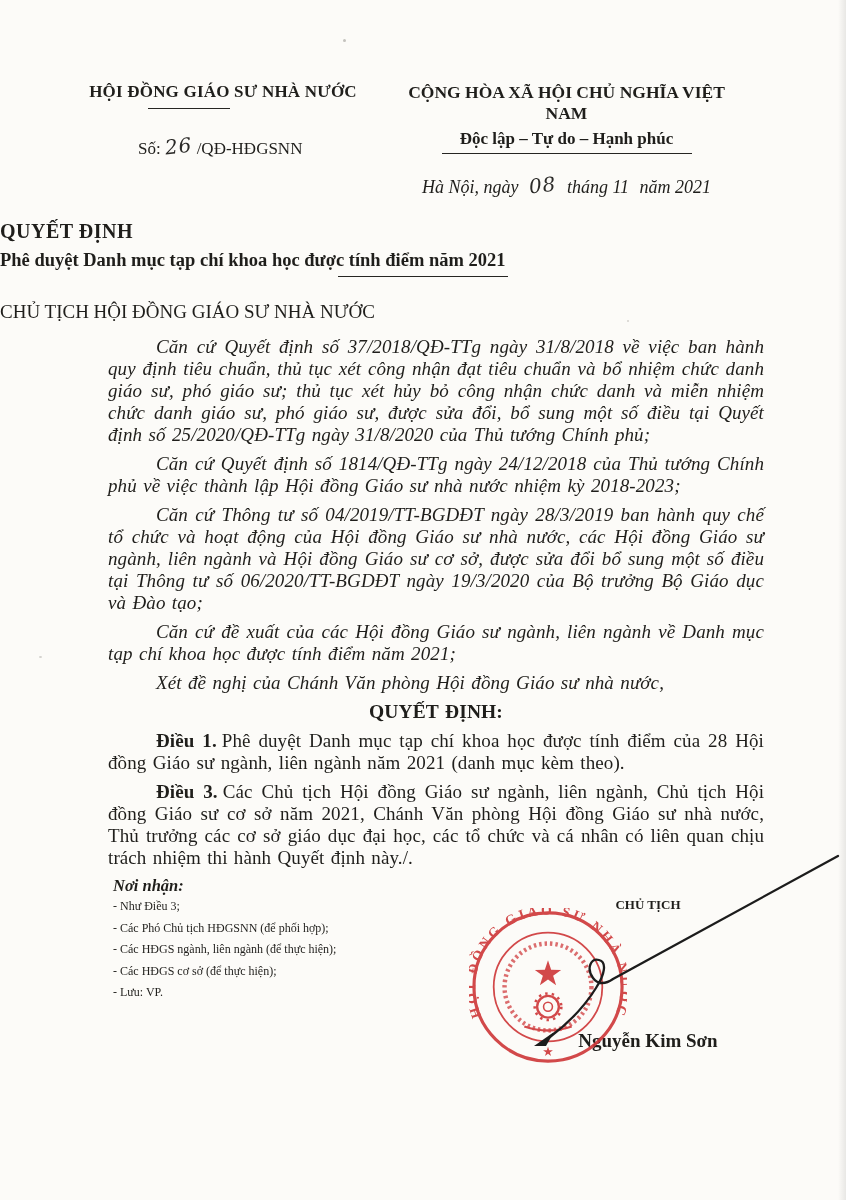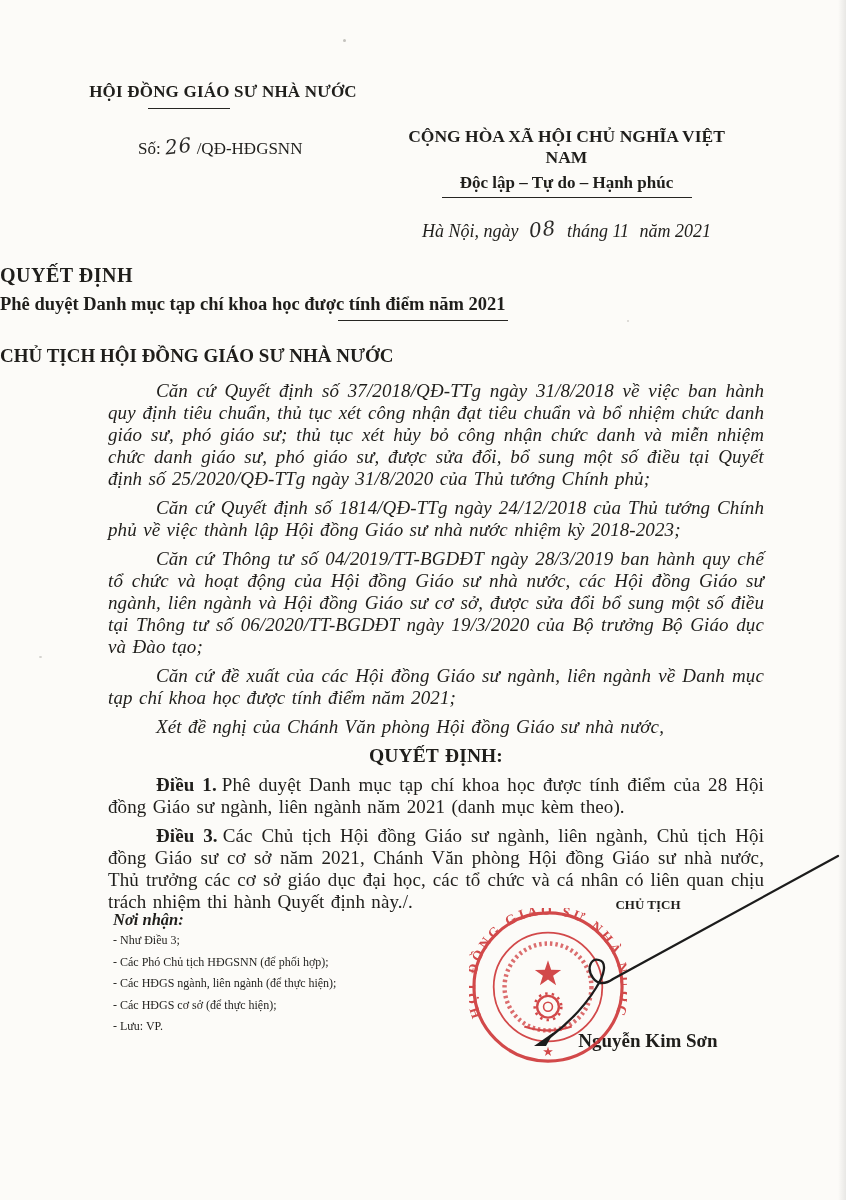--- a/index.html
+++ b/index.html
@@ -19,46 +19,46 @@
   
   .header { display:flex; padding-top:82px; }
   .header-left { width:330px; margin-left:58px; text-align:center; }
   .org-name { font-weight:bold; font-size:17px; letter-spacing:.2px; }
   .org-rule { width:82px; margin:6px 0 0 90px; }
   .doc-number { margin-top:26px; text-align:left; padding-left:80px; font-size:17px; white-space:nowrap; }
   .hand {
     font-family:"DejaVu Serif",serif; font-style:italic; font-size:20px; color:#2b2a28;
     display:inline-block; transform:rotate(-6deg) translateY(-1px); letter-spacing:1px;
   }
-  .header-right { flex:1; text-align:center; padding-right:101px;margin-top:44px; }
+  .header-right { flex:1; text-align:center; padding-right:101px; }
   .nat-title { font-weight:bold; font-size:17.5px; }
   .nat-motto { font-weight:bold; font-size:17px; margin-top:5px; }
   .motto-rule { width:250px; margin:4px auto 0; }
   .place-date { font-style:italic; font-size:18px; margin-top:20px; white-space:nowrap; }
   .place-date .sep { display:inline-block; width:6px; }
 
   
   .title-block { text-align:left; margin-top:22px; }
   .doc-type { font-size:20px; font-weight:bold; letter-spacing:.5px; }
   .doc-subject { font-size:18.5px; font-weight:bold; margin-top:7px; }
   .subject-rule { width:170px; margin:5px auto 0; border-top-width:1px; }
-  .authority { font-size:19px; font-weight:bold; margin-top:24px; }
+  .authority { font-size:19px; font-weight:normal; margin-top:24px; }
 
   
   .body {
     padding:6px 82px 0 108px; text-align:justify;
     font-size:19px; line-height:22px; letter-spacing:.1px; word-spacing:1.5px;
   }
   .preamble { font-style:italic; margin:7px 0 0; text-indent:48px; }
   .article  { margin:7px 0 0; text-indent:48px; }
   .art-label { font-weight:bold; margin-right:5px; }
   .decision-heading { text-align:center; font-weight:bold; font-size:19.5px; margin-top:7px; }
 
   
-  .recipients { position:absolute; left:113px; top:910px; }
+  .recipients { position:absolute; left:113px; top:876px; }
   .recipients-label { font-weight:bold; font-style:italic; font-size:16.5px; }
   .recipient { font-size:12px; line-height:21.5px; }
   .recipient:first-of-type { margin-top:7px; }
   .signer-title { position:absolute; left:553px; top:897px; width:190px; text-align:center; font-weight:bold; font-size:13px; }
   .signer-name  { position:absolute; left:538px; top:1030px; width:220px; text-align:center; font-weight:bold; font-size:19px; }
 
   .seal { position:absolute; left:469px; top:908px; width:158px; height:158px; opacity:.92; }
   .seal .stk { stroke:var(--seal-color); fill:none; }
   .seal .fil { fill:var(--seal-color); }
   .seal text { fill:var(--seal-color); font-family:"Liberation Serif",serif; }

